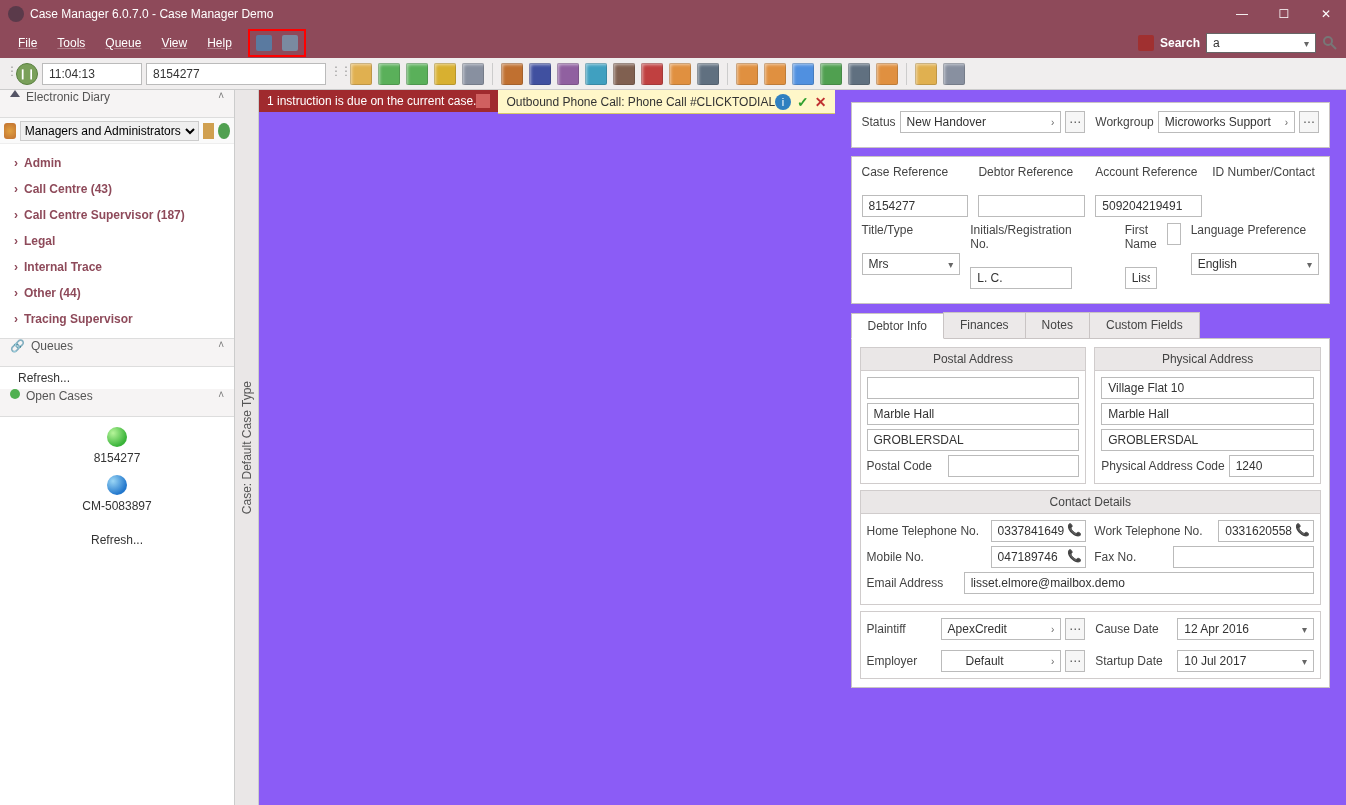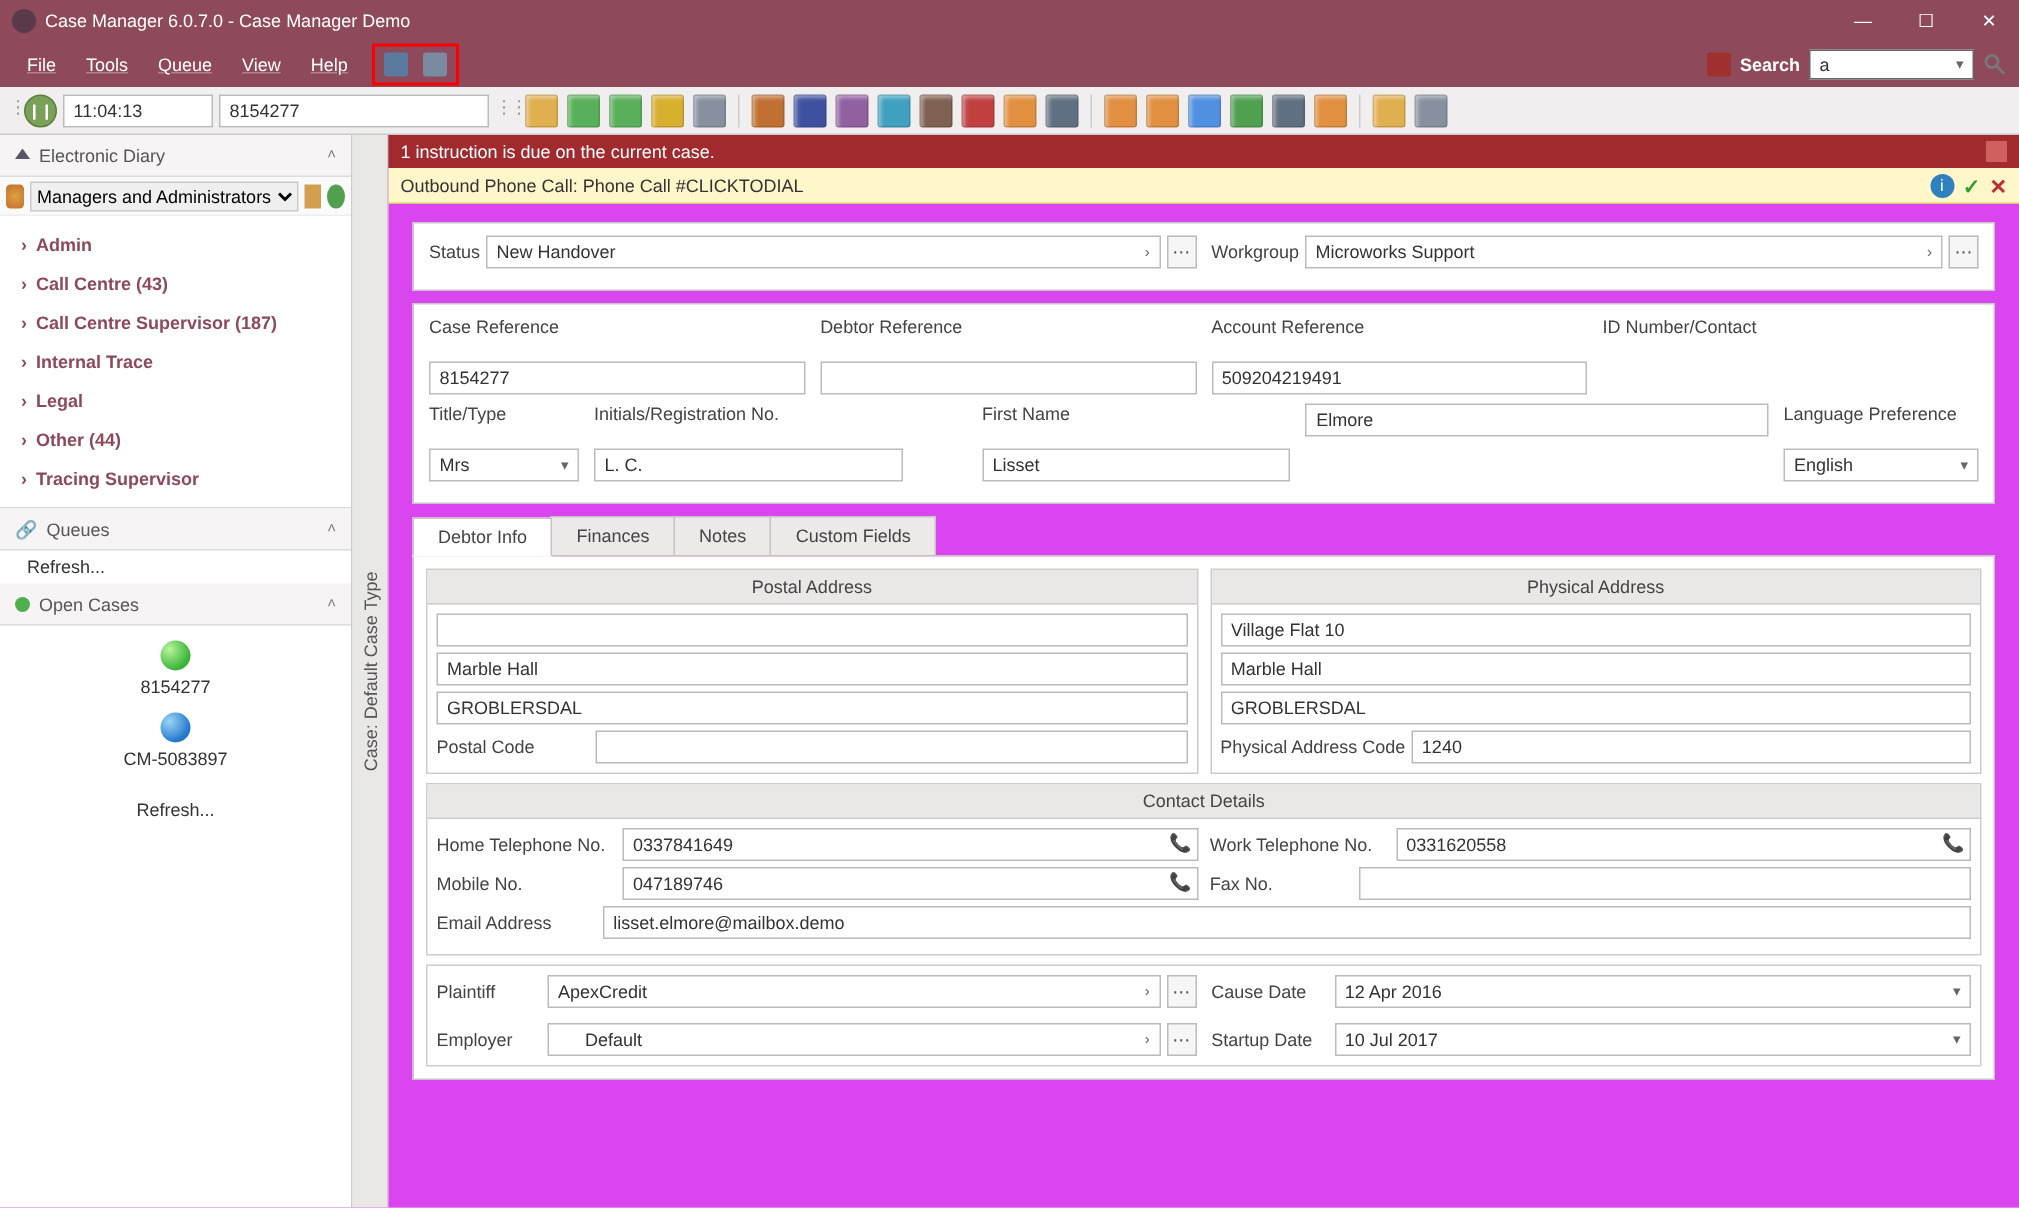--- a/index.html
+++ b/index.html
@@ -28,40 +28,40 @@
   .toolbar-row .grip { width:6px; height:20px; color:#999; }
   .toolbar-row .playbtn { width:22px; height:22px; border-radius:50%; background:#7aa05a; border:1px solid #5a8040; display:flex; align-items:center; justify-content:center; color:#fff; font-size:10px; }
   .toolbar-row input.timebox { width:100px; height:22px; border:1px solid #bbb; padding:0 6px; font-size:12px; }
   .toolbar-row input.casebox { width:180px; height:22px; border:1px solid #bbb; padding:0 6px; font-size:12px; }
   .toolbar-row .sep { width:1px; height:22px; background:#ccc; margin:0 2px; }
   .tbicon { width:22px; height:22px; border-radius:2px; display:flex; align-items:center; justify-content:center; }
   
   
   .main { display:flex; height: calc(100% - 90px); }
   .sidebar { width:235px; background:#fff; border-right:1px solid #ccc; display:flex; flex-direction:column; }
-  .panel-hdr { height:28px; background:#f6f4f4; border-bottom:1px solid #ddd; display:flex; align-items:center; padding:0 10px; color:#555; font-size:12px; }
+  .panel-hdr { height:28px; background:#f6f4f4; border-bottom:1px solid #ddd; display:flex; align-items:flex-start; padding:0 10px; color:#555; font-size:12px; }
   .panel-hdr .chev { margin-left:auto; color:#777; font-size:10px; }
   .panel-hdr .dot { width:10px; height:10px; margin-right:6px; }
   .mgr-row { height:26px; background:#fafafa; border-bottom:1px solid #eee; display:flex; align-items:center; padding:0 4px; gap:4px; font-size:12px; }
   .mgr-row select { border:1px solid #ccc; flex:1; font-size:12px; height:20px; }
   .tiny { width:16px; height:16px; }
   .tree { padding:6px 0; }
   .tree-item { padding:6px 14px; color:#8e4a5a; font-size:12px; font-weight:bold; cursor:default; }
   .tree-item::before { content:"›"; margin-right:6px; color:#8e4a5a; }
   .queues-body { padding:4px 18px; color:#333; font-size:12px; }
   .opencases-body { text-align:center; padding:6px; font-size:12px; color:#333; }
   .ball { width:20px; height:20px; border-radius:50%; margin:4px auto; }
   .ball.green { background: radial-gradient(circle at 30% 30%, #b6f59a, #39b339 70%); }
   .ball.blue { background: radial-gradient(circle at 30% 30%, #9ad6f5, #2277cc 70%); }
   
   
   .content { flex:1; display:flex; }
   .vtab { width:24px; background:#eae7e7; border-right:1px solid #ccc; display:flex; align-items:center; justify-content:center; }
   .vtab span { writing-mode:vertical-rl; transform:rotate(180deg); color:#555; font-size:12px; }
-  .workarea { flex:1; display:flex; flex-direction:column; background:#d946ef; }
+  .workarea { flex:1; display:flex; flex-direction:row; background:#8b5cf6; }
   .alertbar { height:22px; background:#a02a2e; color:#fff; font-size:12px; display:flex; align-items:center; padding:0 8px; }
   .alertbar .right { margin-left:auto; display:flex; gap:4px; }
   .notifbar { height:24px; background:#fff7c9; border-bottom:1px solid #d6c96a; font-size:12px; display:flex; align-items:center; padding:0 8px; }
   .notifbar .right { margin-left:auto; display:flex; gap:6px; }
   .iconcircle { width:16px; height:16px; border-radius:50%; display:flex; align-items:center; justify-content:center; font-size:11px; color:#fff; }
   
   .formarea { flex:1; padding:12px 16px; overflow:auto; }
   .card { background:#fff; border:1px solid #c9c4c4; padding:8px 10px; margin-bottom:8px; }
   .row { display:flex; gap:10px; margin-bottom:6px; }
   .field { display:flex; flex-direction:column; gap:16px; }
@@ -188,22 +188,22 @@
     <div class="mgr-row">
       <div class="tiny" style="background:radial-gradient(circle,#e0a040,#c07030);border-radius:3px;"></div>
       <select><option>Managers and Administrators</option></select>
       <div class="tiny" style="background:#d0a050;"></div>
       <div class="tiny" style="background:#50a050;border-radius:50%;"></div>
     </div>
     <div class="tree" id="tree">
         <div class="tree-item">Admin</div>
         <div class="tree-item">Call Centre (43)</div>
         <div class="tree-item">Call Centre Supervisor (187)</div>
+        <div class="tree-item">Legal</div>
         <div class="tree-item">Internal Trace</div>
-        <div class="tree-item">Legal</div>
         <div class="tree-item">Other (44)</div>
         <div class="tree-item">Tracing Supervisor</div>
       </div>
     <div style="border-top:1px solid #ddd;"></div>
     <div class="panel-hdr">
       <span style="color:#5a80c0;margin-right:6px;">🔗</span>
       <span>Queues</span>
       <span class="chev">˄</span>
     </div>
     <div class="queues-body">

